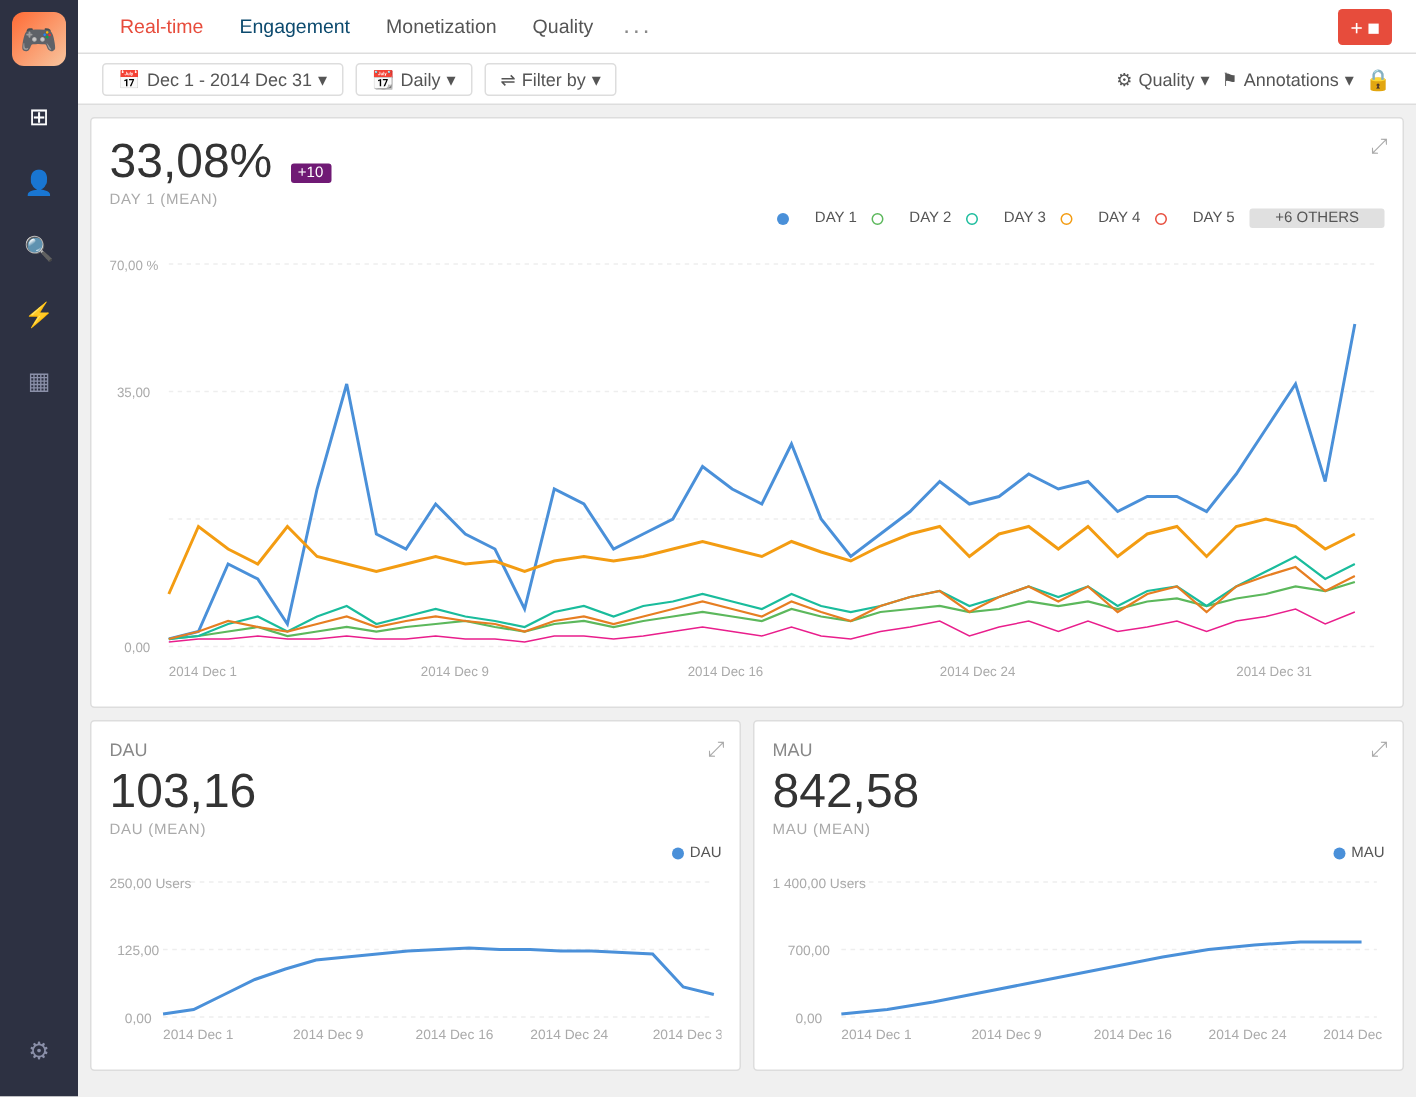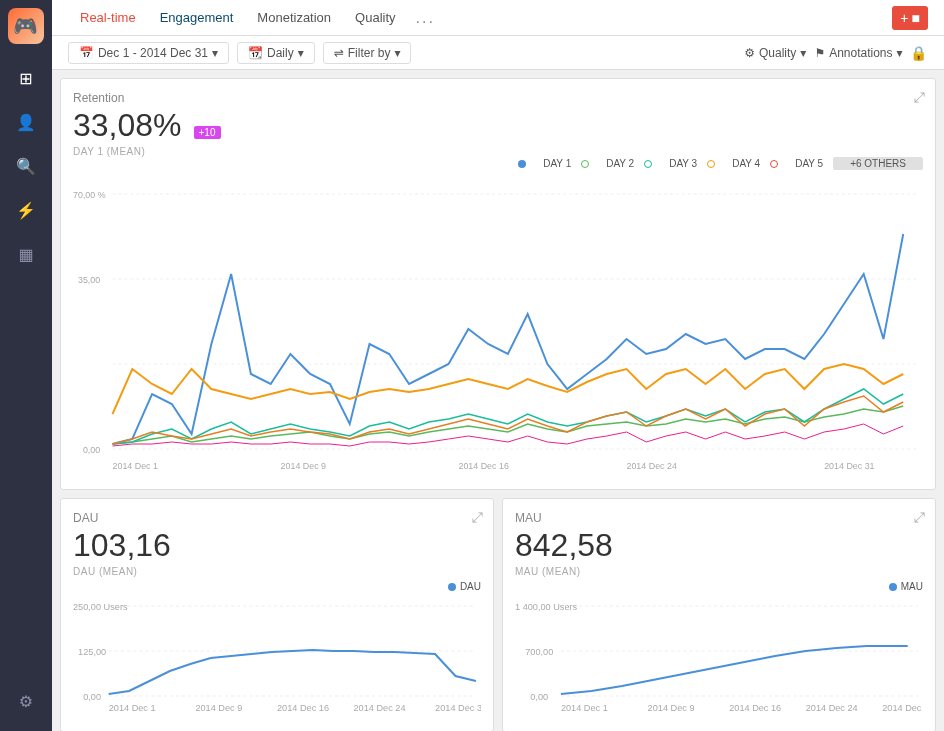--- a/index.html
+++ b/index.html
@@ -159,21 +159,21 @@
       font-size: 14px;
     }
     .metric-value {
       font-size: 32px;
       font-weight: 300;
       color: #333;
       line-height: 1;
     }
     .metric-badge {
       display: inline-block;
-      background: #d946ef;
+      background: #701a75;
       color: #fff;
       font-size: 10px;
       padding: 1px 5px;
       border-radius: 2px;
       margin-left: 6px;
       vertical-align: middle;
     }
     .metric-sub {
       font-size: 10px;
       color: #aaa;
@@ -305,21 +305,20 @@
         <span>Annotations</span>
         <span>▾</span>
       </div>
       <div class="lock-icon">🔒</div>
     </div>
   </div>
 
   <div class="content">
 
     <div class="chart-card">
-      <div class="chart-card-title">Retention</div>
       <div class="chart-expand">⤢</div>
       <div style="display:flex; align-items:baseline; gap:6px;">
         <div class="metric-value">33,08%</div>
         <span class="metric-badge">+10</span>
       </div>
       <div class="metric-sub">DAY 1 (MEAN)</div>
 
       <div class="legend">
         <div class="legend-item">
           <span class="legend-dot" style="background:#4a90d9;"></span>

